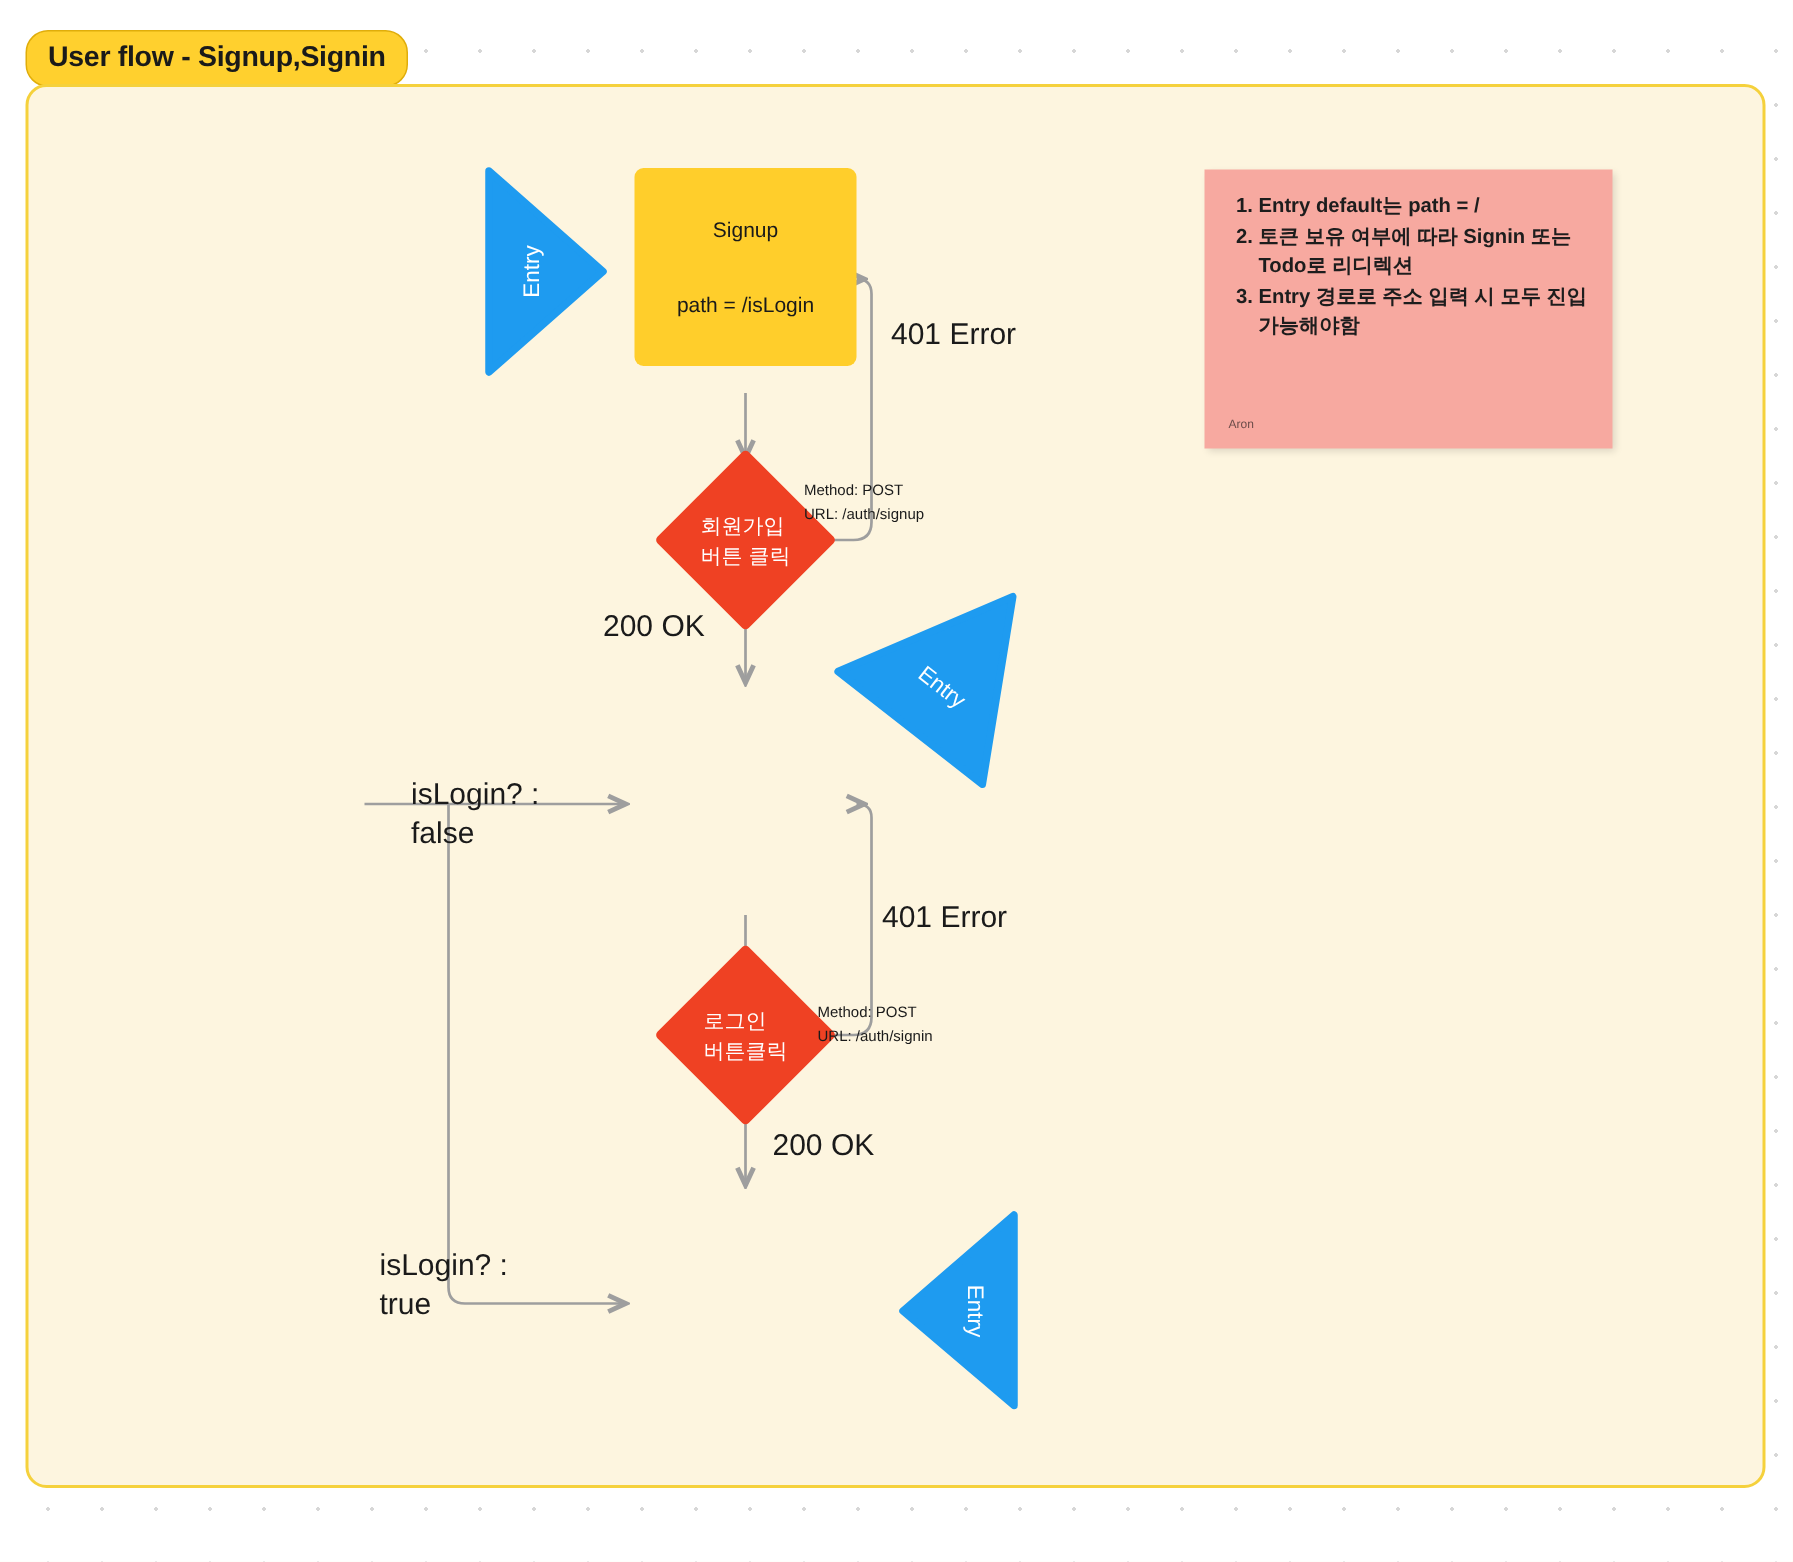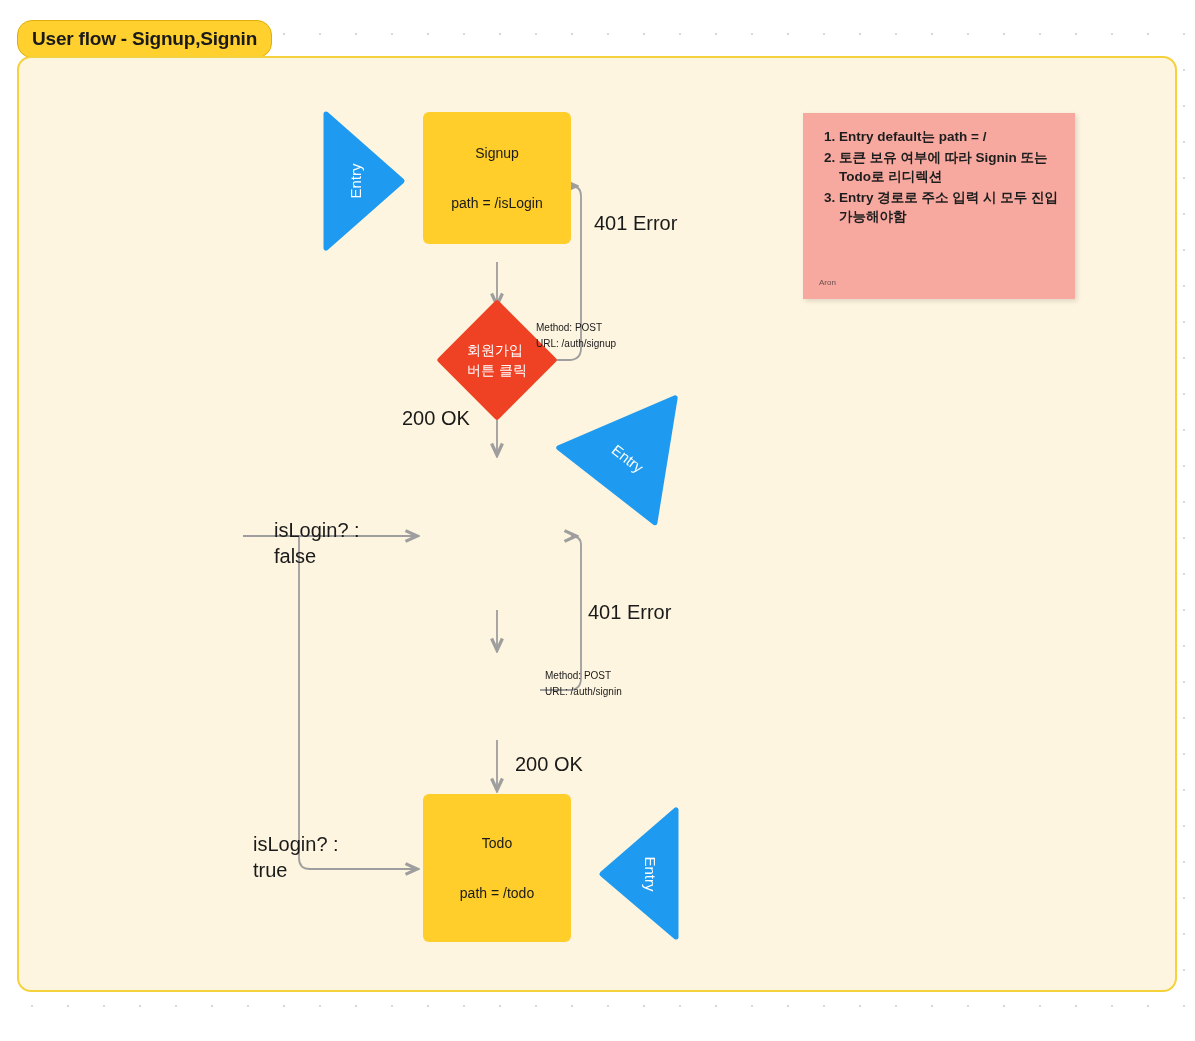--- a/index.html
+++ b/index.html
@@ -196,31 +196,32 @@
 
     <path d="M299,536 L299,858 Q299,869 310,869 L417,869" marker-end="url(#ah)"></path>
   </svg>
 
   <div class="node rect-node" style="left:423px; top:112px; width:148px; height:132px;">
     <div class="n-title">Signup</div>
     <div class="n-path">path = /isLogin</div>
   </div>
 
 
-  <div class="node rect-node" style="left:423px; top:794px; width:148px; height:148px;">
-    <div class="n-title">Todo</div>
-    <div class="n-path">path = /todo</div>
-  </div>
 
   <div class="node diamond-node" style="left:454px; top:317px; width:86px; height:86px;">
     <div class="diamond-shape"></div>
     <div class="diamond-label">회원가입
 버튼 클릭</div>
   </div>
 
+  <div class="node diamond-node" style="left:454px; top:647px; width:86px; height:86px;">
+    <div class="diamond-shape"></div>
+    <div class="diamond-label">로그인
+버튼클릭</div>
+  </div>
 
   <div class="node tri-node" style="left:324px; top:111px; width:80px; height:140px;">
     <svg viewBox="0 0 80 140" preserveAspectRatio="none">
       <polygon points="2,3 78,70 2,137" fill="#1e9bf0" stroke="#1e9bf0" stroke-width="5" stroke-linejoin="round"></polygon>
     </svg>
     <div class="tri-label" style="transform:translate(-50%,-50%) rotate(-90deg); margin-left:-9px;">Entry</div>
   </div>
 
 
 

